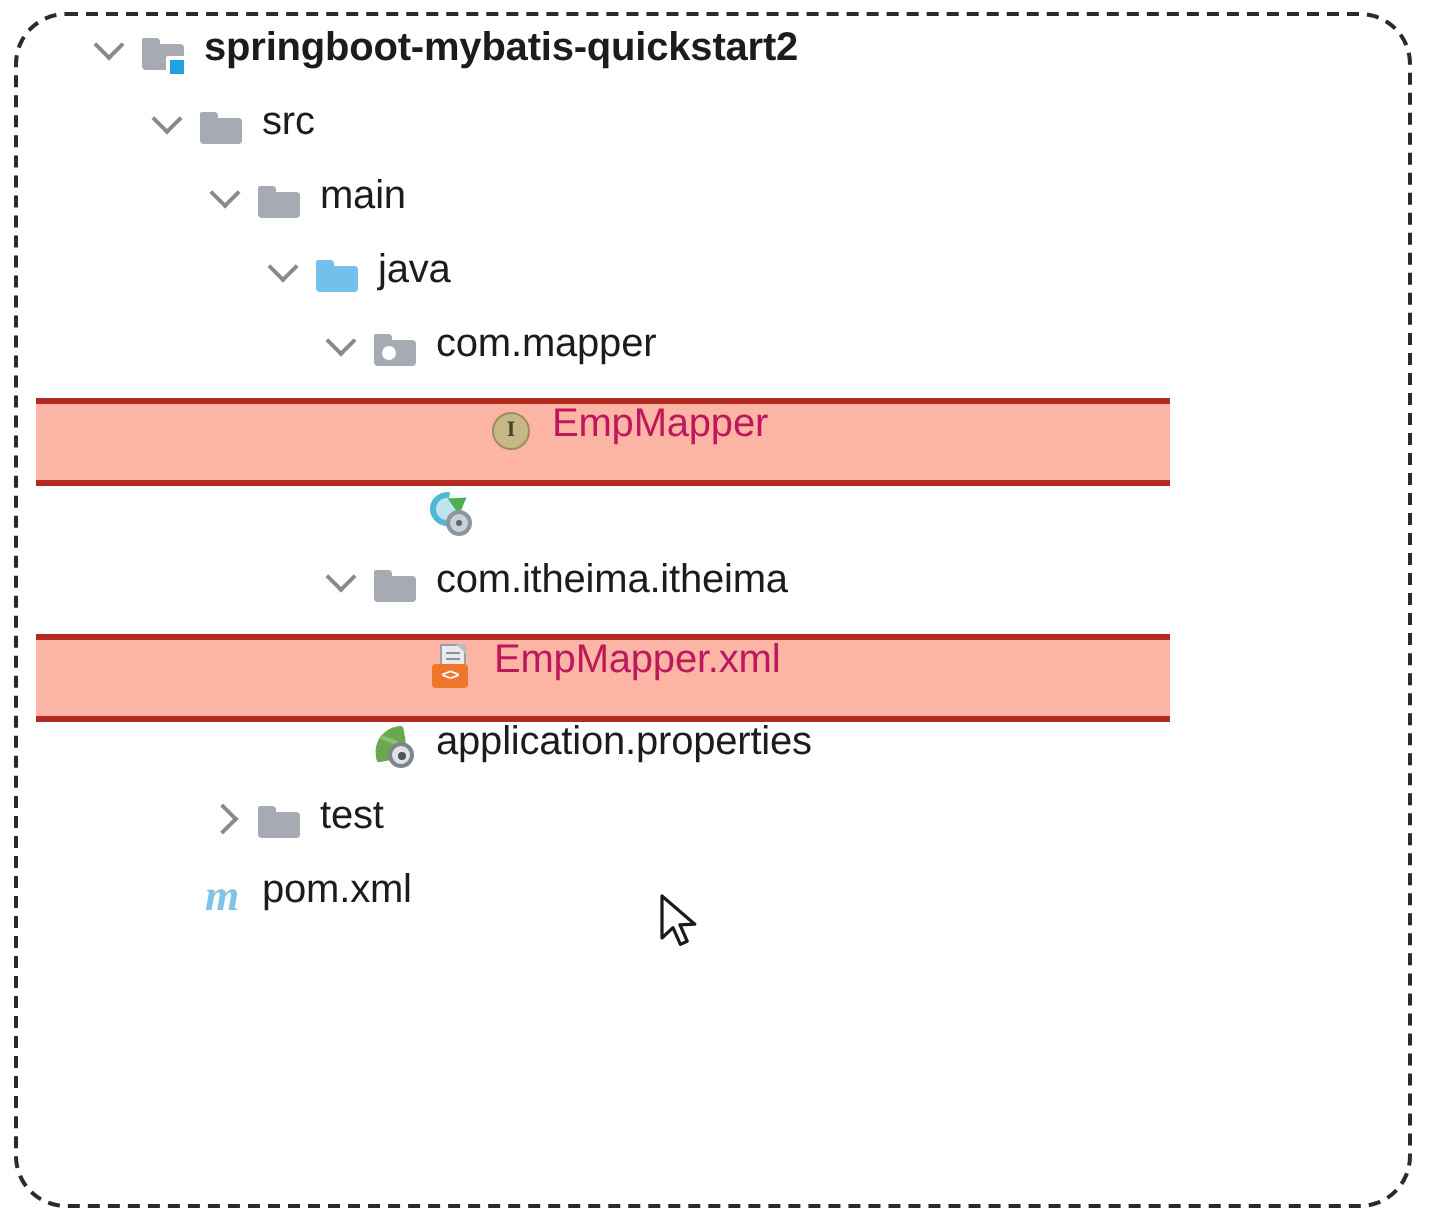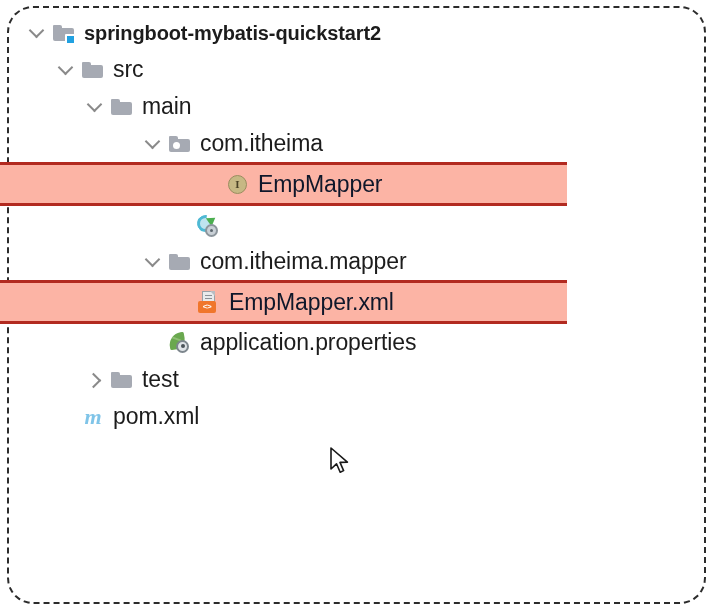--- a/index.html
+++ b/index.html
@@ -27,23 +27,24 @@
   }
   #tree{
     position:absolute;
     left:0;top:14px;
     width:715px;
   }
   .row{
     position:relative;
     height:37px;
     display:flex;
-    align-items:center;
+    align-items:flex-start;
     box-sizing:border-box;
     width:567px;
+    margin-left:18px;
   }
   .row.highlight{
     background:#fcb4a5;
     border-top:3px solid #b22a20;
     border-bottom:3px solid #b22a20;
     height:44px;
   }
   .indent{flex:0 0 auto;}
   
   .chev{
@@ -194,28 +195,28 @@
     position:absolute;left:2px;top:2px;width:22px;height:22px;
     color:#7fc4e8;
     font-family:"Liberation Serif","DejaVu Serif",serif;
     font-style:italic;font-weight:bold;font-size:22px;
     display:flex;align-items:center;justify-content:center;
     line-height:1;
   }
   
   .label{
     flex:0 1 auto;
-    font-size:23px;
+    font-size:20px;
     color:#1c1c1c;
     white-space:nowrap;
     line-height:1;
     letter-spacing:-0.1px;
   }
   .label.bold{font-weight:bold;font-size:20px;}
-  .row.highlight .label{color:#0f172a;}
+  .row.highlight .label{color:#be185d;}
   
   #cursor{
     position:absolute;
     left:330px;top:447px;
     width:20px;height:30px;
     pointer-events:none;
   }
 </style>
 </head>
 <body style="background: rgb(255, 255, 255);">
@@ -253,30 +254,41 @@
         <span class="chev down"></span>
         <span class="ico">
           <span class="folder">
             <span class="tab"></span>
             <span class="body"></span>
           </span>
         </span>
         <span class="label">main</span>
       </div>
       <div class="row">
+        <span class="indent" style="width: 113px;"></span>
+        <span class="chev down"></span>
+        <span class="ico">
+          <span class="folder blue">
+            <span class="tab"></span>
+            <span class="body"></span>
+          </span>
+        </span>
+        <span class="label">java</span>
+      </div>
+      <div class="row">
         <span class="indent" style="width: 142px;"></span>
         <span class="chev down"></span>
         <span class="ico">
           <span class="folder">
             <span class="tab"></span>
             <span class="body"></span>
           </span>
           <span class="badge-dot"></span>
         </span>
-        <span class="label">com.itheima</span>
+        <span class="label">com.mapper</span>
       </div>
       <div class="row highlight" style="background: rgb(252, 180, 165); border-top-color: rgb(178, 42, 32); border-bottom-color: rgb(178, 42, 32);">
         <span class="indent" style="width: 200px;"></span>
         <span class="chev none"></span>
         <span class="ico">
           <span class="iface">I</span>
         </span>
         <span class="label">EmpMapper</span>
       </div>
       <div class="row">
@@ -293,21 +305,21 @@
       </div>
       <div class="row">
         <span class="indent" style="width: 142px;"></span>
         <span class="chev down"></span>
         <span class="ico">
           <span class="folder">
             <span class="tab"></span>
             <span class="body"></span>
           </span>
         </span>
-        <span class="label">com.itheima.mapper</span>
+        <span class="label">com.itheima.itheima</span>
       </div>
       <div class="row highlight" style="background: rgb(252, 180, 165); border-top-color: rgb(178, 42, 32); border-bottom-color: rgb(178, 42, 32);">
         <span class="indent" style="width: 171px;"></span>
         <span class="chev none"></span>
         <span class="ico">
           <span class="xmlfile">
             <span class="sheet">
               <i></i>
             </span>
             <span class="tagbox">&lt;&gt;</span>

